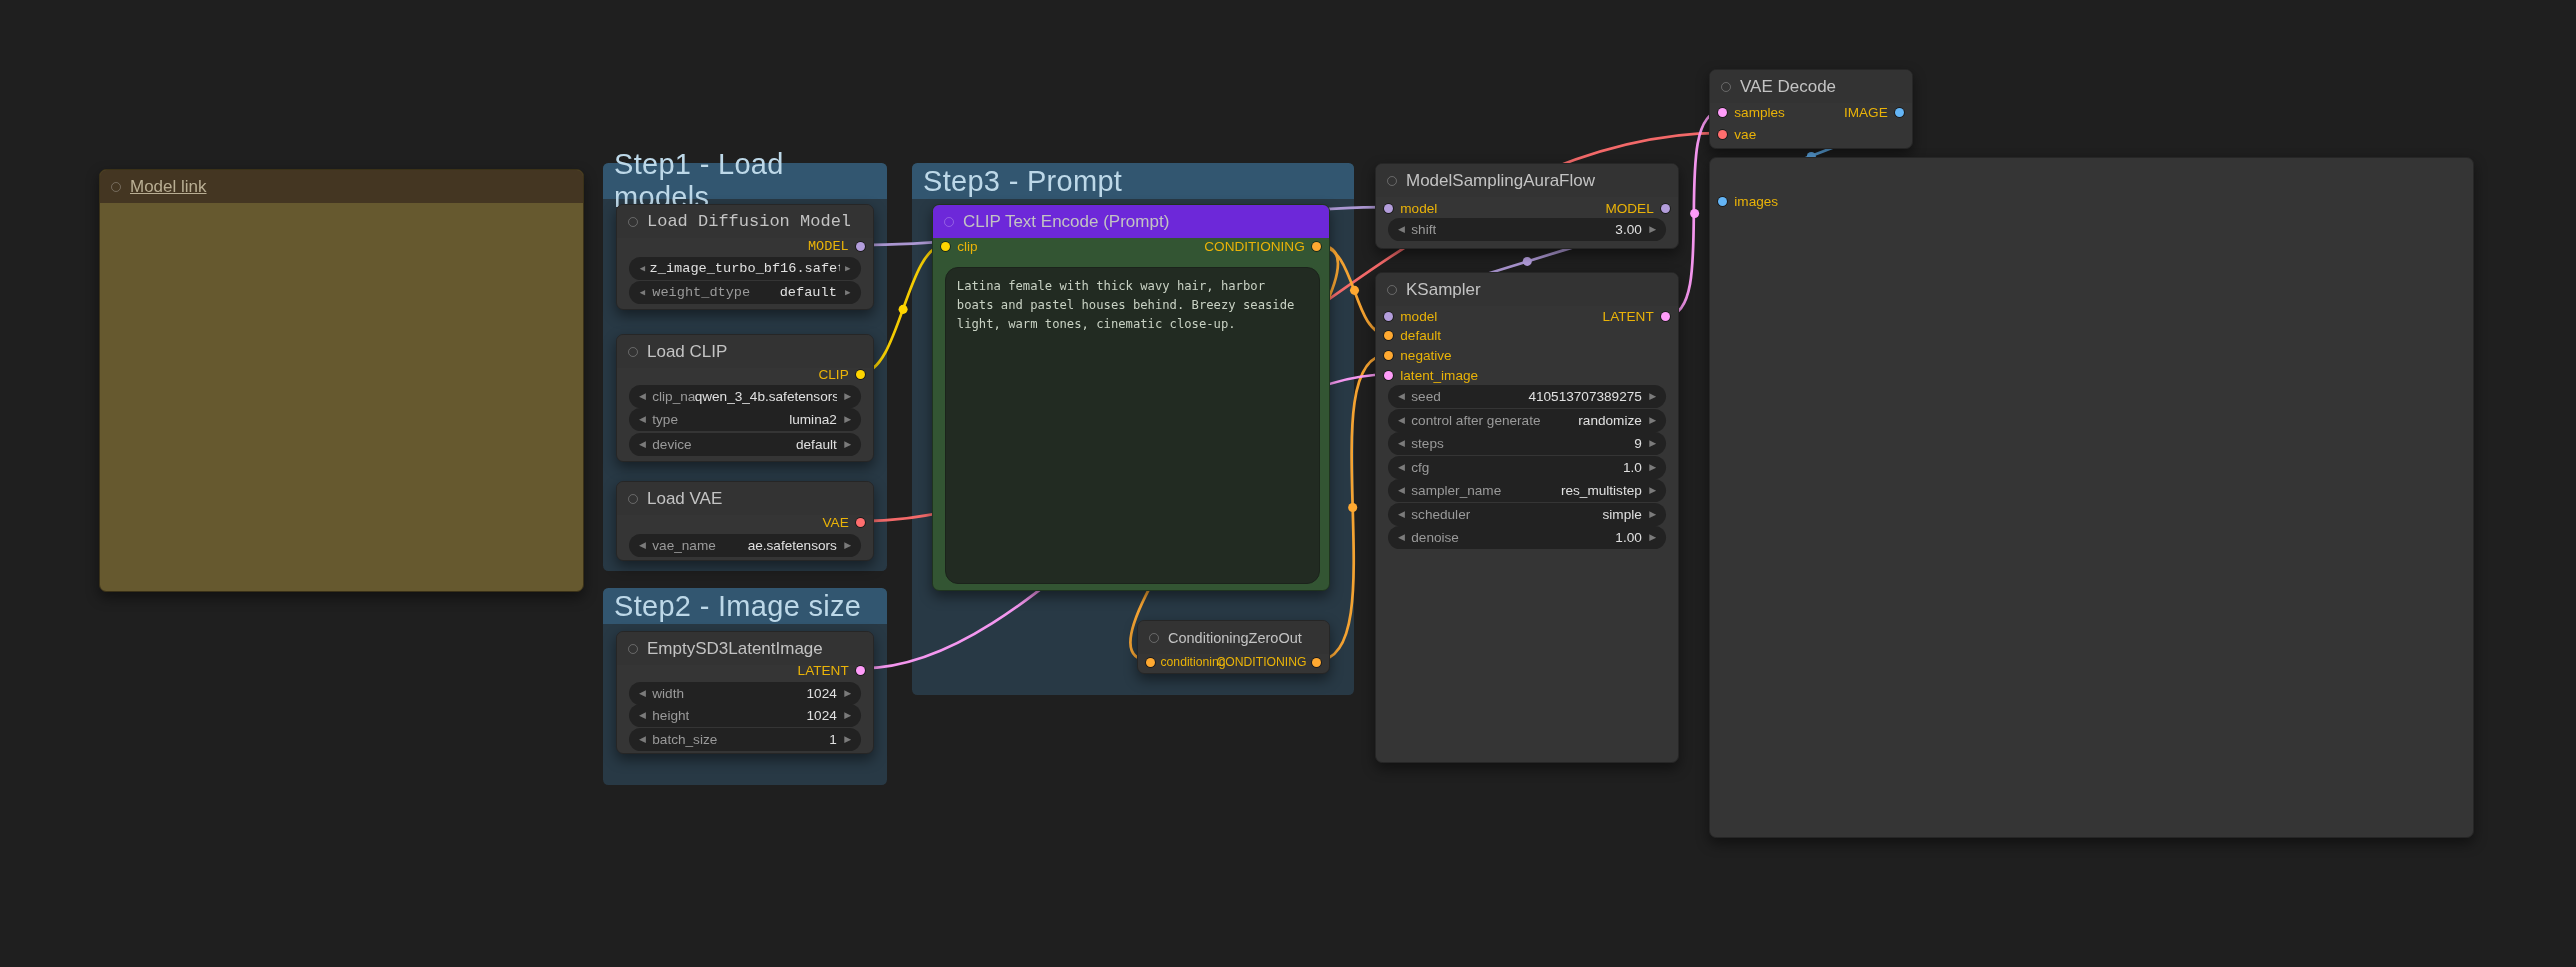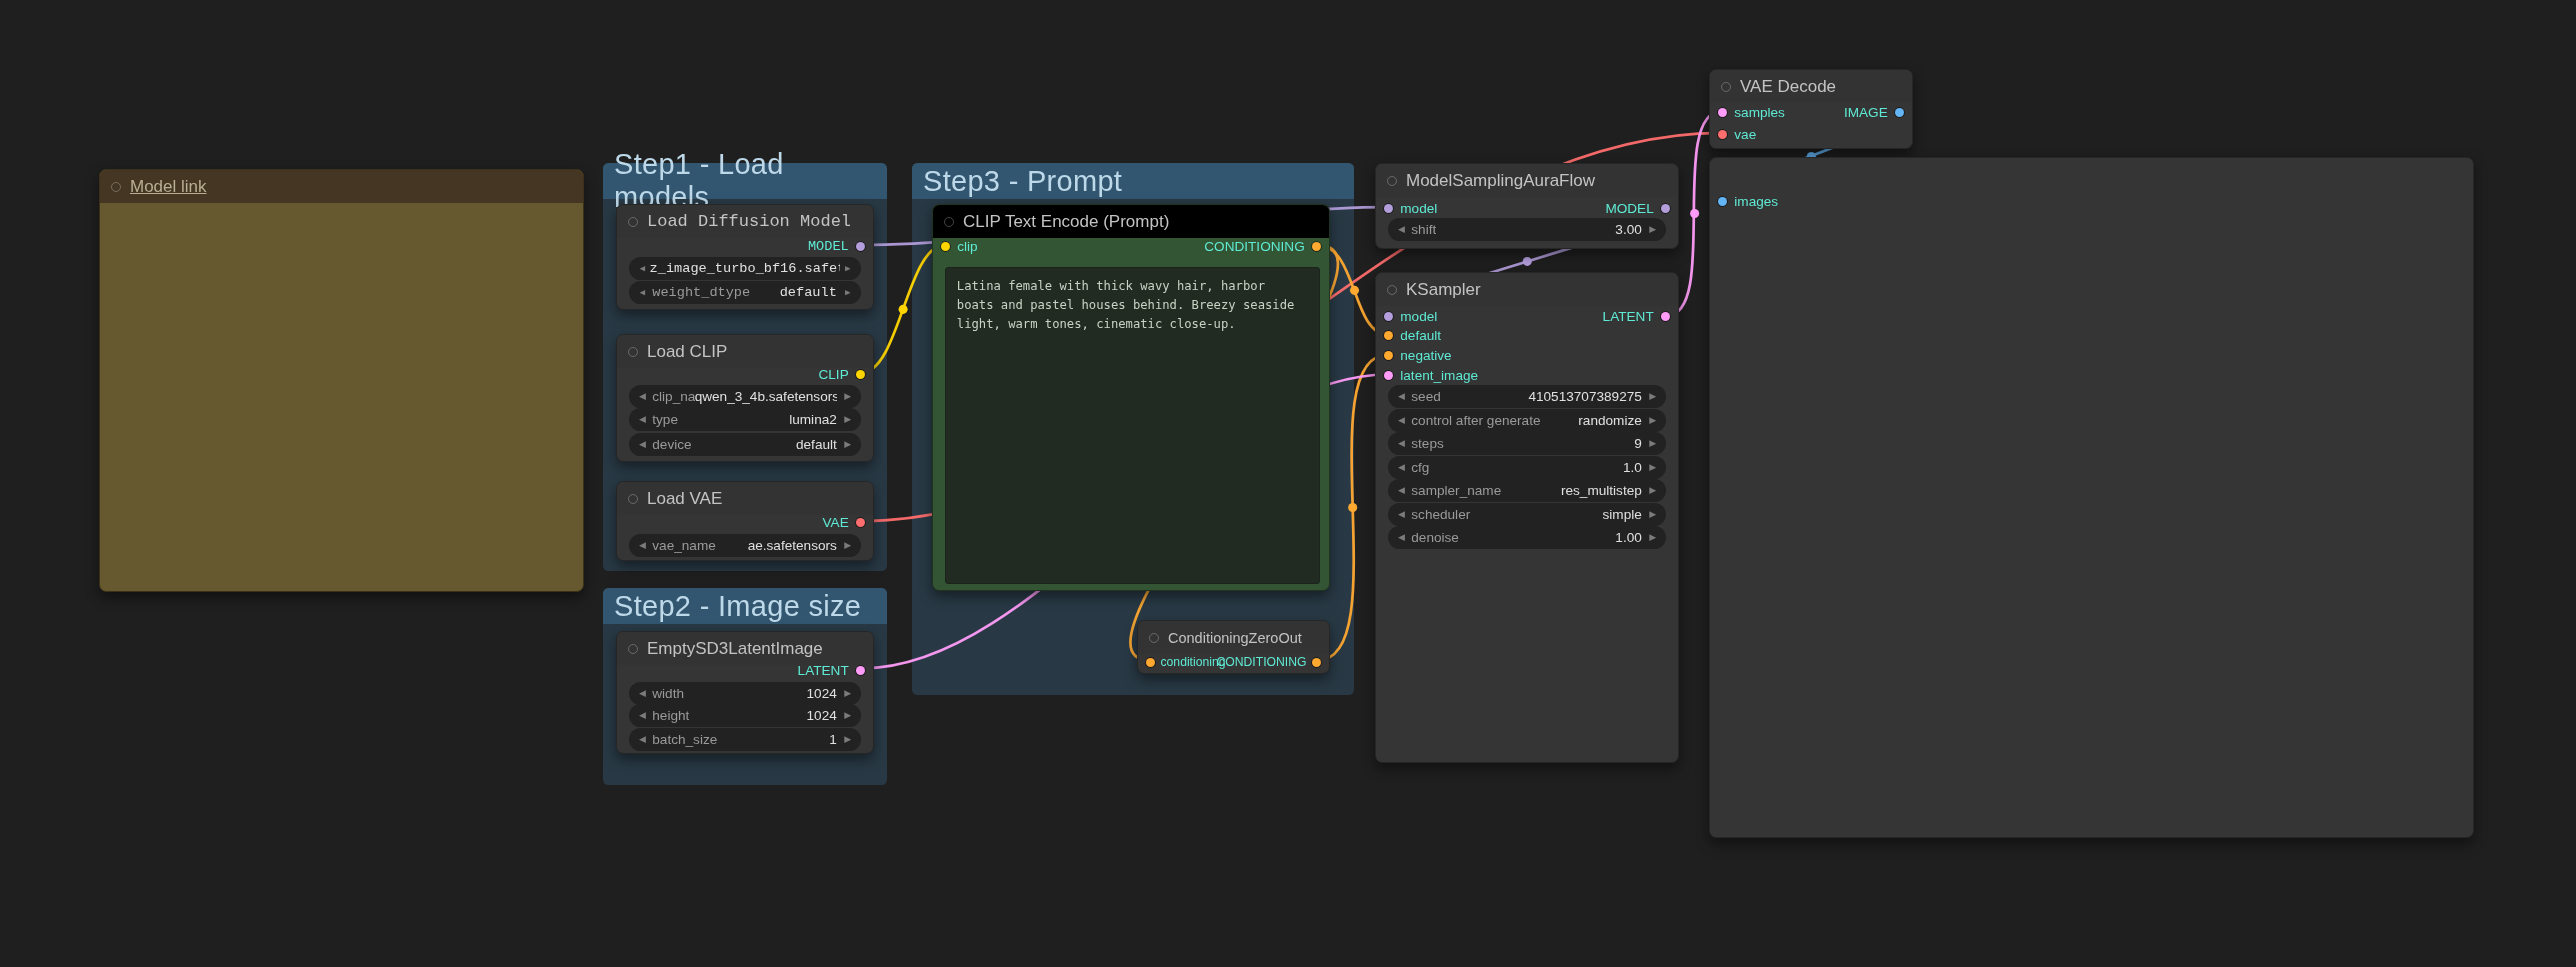--- a/index.html
+++ b/index.html
@@ -17,45 +17,45 @@
 
   
   .node{position:absolute;z-index:2;background:#353535;border:0.9px solid #262626;border-radius:7.2px;
     box-shadow:0 5.4px 12.7px rgba(0,0,0,.45);box-sizing:border-box;}
   .nh{height:33px;background:#333333;border-radius:6.3px 6.3px 0 0;display:flex;align-items:center;
     gap:9px;padding:0 11px;box-sizing:border-box;}
   .ctoggle{width:10px;height:10px;border-radius:50%;border:1.8px solid rgba(255,255,255,.25);
     box-sizing:border-box;flex:none;}
   .ntitle{font-size:17px;color:#c3c3c3;white-space:nowrap;overflow:hidden;}
   .node.green{background:#335533;border-color:#1f331f;}
-  .node.green .nh{background:#000000;}
+  .node.green .nh{background:#6d28d9;}
   .node.note{background:#66592f;border-color:#3a3118;}
   .node.note .nh{background:#443622;}
   .node.note .ntitle{color:#b9ae93;text-decoration:underline;}
 
   
-  .slot{position:absolute;height:16.3px;display:flex;align-items:center;gap:7.2px;font-size:13.6px;color:#5eead4;}
+  .slot{position:absolute;height:16.3px;display:flex;align-items:center;gap:7.2px;font-size:13.6px;color:#eab308;}
   .slot.in{left:8.1px;}
   .slot.out{right:8.1px;}
   .slot .slbl{white-space:nowrap;}
   .dot{width:9px;height:9px;border-radius:50%;flex:none;box-shadow:0 0 0 0.9px rgba(0,0,0,.5);}
   .c-model{background:#B39DDB}.c-clip{background:#FFD500}.c-vae{background:#FF6E6E}
   .c-cond{background:#FFA931}.c-latent{background:#FF9CF9}.c-image{background:#64B5F6}
   .slot.tight{font-size:12.2px;gap:5.4px;}
 
   
   .widget{position:absolute;left:11.8px;right:11.8px;height:22.6px;background:#222222;border-radius:11.8px;
     display:flex;align-items:center;padding:0 6.3px;box-sizing:border-box;font-size:13.6px;color:#9a9a9a;}
   .warr{color:#7b7b7b;font-size:9px;width:14.5px;text-align:center;flex:none;}
   .wlabel{margin-left:2.7px;white-space:nowrap;overflow:hidden;}
   .wvalue{margin-left:auto;margin-right:3.6px;color:#e0e0e0;white-space:nowrap;overflow:hidden;}
   .widget.center .wvalue{margin:0 auto;}
 
   
-  .prompt-box{position:absolute;left:11.8px;background:#222b22;border:0.9px solid #1b231b;border-radius:3px;
+  .prompt-box{position:absolute;left:11.8px;background:#222b22;border:0.9px solid #1b231b;border-radius:13px;
     padding:9px 11px;box-sizing:border-box;font-family:"DejaVu Sans Mono",monospace;font-size:12.2px;
     line-height:1.55;color:#c9d2c4;white-space:pre-wrap;}
 </style>
 </head>
 <body>
 
 <div id="canvas">
 
   <div class="group" style="left:603px;top:163px;width:284px;height:408px;">
     <div class="gh">

